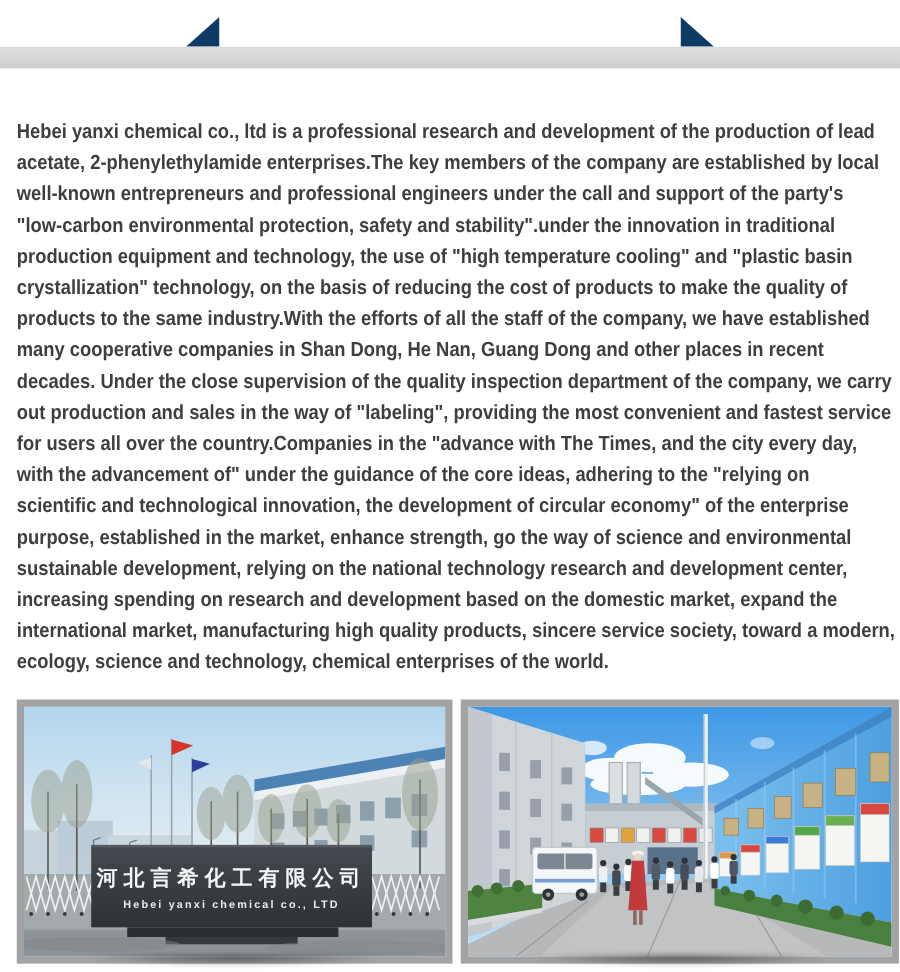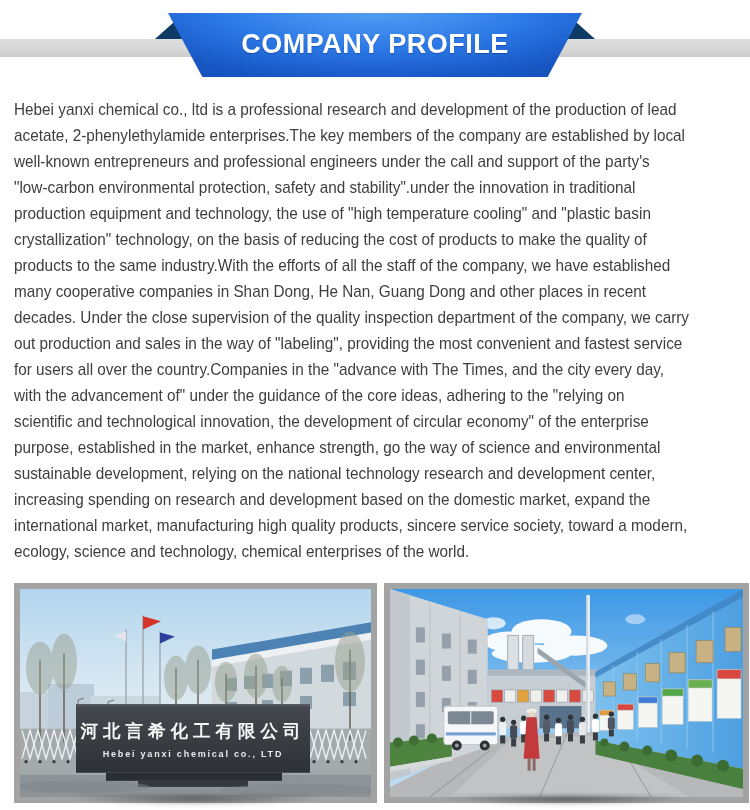--- a/index.html
+++ b/index.html
@@ -22,21 +22,21 @@
       #5ba5f6 0%, #2b78e6 42%, #1857c4 70%, #0f47a6 100%);
     display:flex; align-items:center; justify-content:center;
   }
   .ribbon-title {
     color:#ffffff; font-size:27px; font-weight:bold; letter-spacing:.5px;
     padding-bottom:2px; text-shadow:0 1px 1px rgba(0,30,90,.35);
   }
   
   .about {
     position:absolute; left:14px; top:97px; width:730px;
-    color:#3e3e3e; font-size:17px; line-height:26px;
+    color:#3e3e3e; font-size:17px; line-height:26px;font-weight:bold;
   }
   .about .line { white-space:nowrap; transform:scaleX(.9); transform-origin:0 50%; }
   
   .photo {
     position:absolute; top:583px; height:208px;
     border:6px solid #a3a3a3; background:#cfe4f2; box-sizing:content-box;
   }
   .photo-left  { left:14px;  width:351px; }
   .photo-right { left:384px; width:353px; }
   .photo svg { display:block; width:100%; height:100%; }
@@ -47,23 +47,20 @@
   }
 </style>
 </head>
 <body>
 
 <div class="page">
 
   <div class="band"></div>
   <div class="fold fold-left"></div>
   <div class="fold fold-right"></div>
-  <div class="ribbon">
-    <span class="ribbon-title">COMPANY PROFILE</span>
-  </div>
 
   <div class="about">
     <div class="line">Hebei yanxi chemical co., ltd is a professional research and development of the production of lead</div>
     <div class="line">acetate, 2-phenylethylamide enterprises.The key members of the company are established by local</div>
     <div class="line">well-known entrepreneurs and professional engineers under the call and support of the party's</div>
     <div class="line">"low-carbon environmental protection, safety and stability".under the innovation in traditional</div>
     <div class="line">production equipment and technology, the use of "high temperature cooling" and "plastic basin</div>
     <div class="line">crystallization" technology, on the basis of reducing the cost of products to make the quality of</div>
     <div class="line">products to the same industry.With the efforts of all the staff of the company, we have established</div>
     <div class="line">many cooperative companies in Shan Dong, He Nan, Guang Dong and other places in recent</div>

